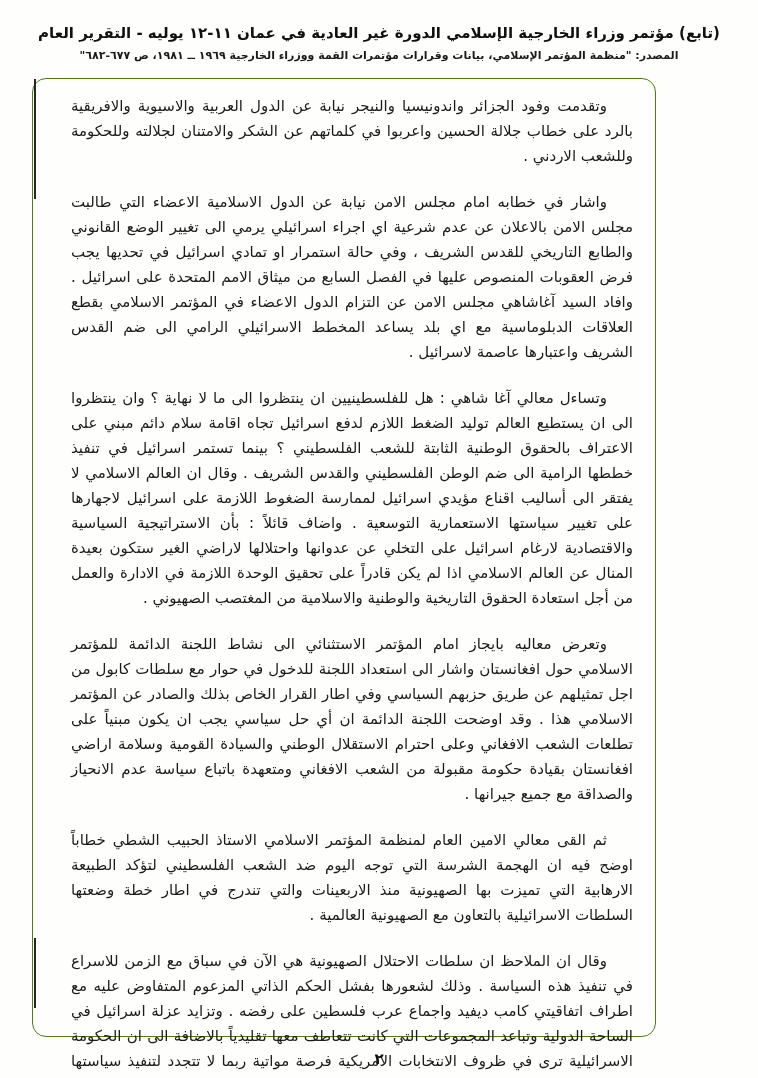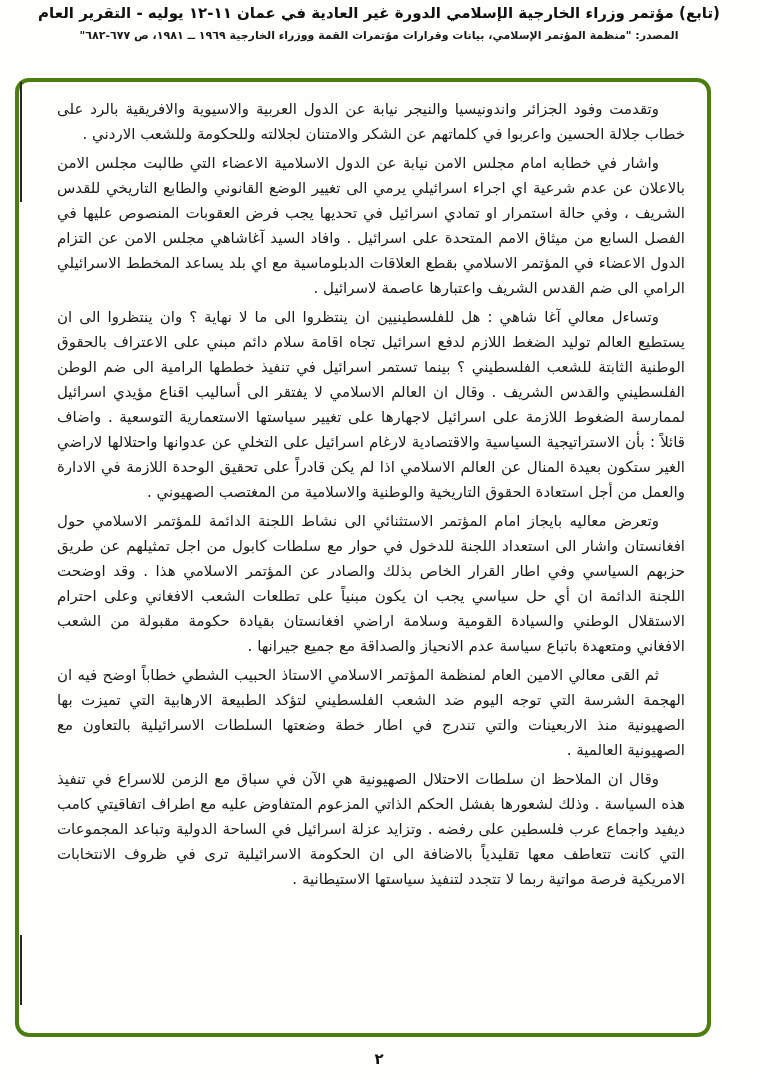--- a/index.html
+++ b/index.html
@@ -12,42 +12,42 @@
     overflow:hidden;
   }
   .page{
     width:758px;height:1078px;
     position:relative;
     background:#fefefc;
     color:#1c1c1c;
   }
   .header{
     text-align:center;
-    padding-top:4px;
+    padding-top:24px;
   }
   .header .title{
     font-size:15px;
     font-weight:bold;
     color:#111;
     letter-spacing:0.2px;
   }
   .header .source{
     font-size:11px;
     font-weight:bold;
     color:#191919;
     margin-top:7px;
   }
   .frame{
     position:absolute;
-    left:15px;
+    left:32px;
     top:78px;
-    width:696px;
+    width:624px;
     height:959px;
     box-sizing:border-box;
-    border:4px solid #4d7c0f;
+    border:1px solid #4d7c0f;
     border-radius:14px;
     background:transparent;
   }
   
   .scan-line{
     position:absolute;
     left:1px;
     width:2px;
     background:#262626;
   }
@@ -60,21 +60,21 @@
     font-size:15px;
     line-height:25px;
     text-align:justify;
     color:#1b1b1b;
   }
   .body-text p{
     margin:0;
     text-indent:26px;
   }
   .body-text p.gap{
-    margin-top:4px;
+    margin-top:21px;
   }
   .page-num{
     position:absolute;
     bottom:10px;
     left:0;
     width:100%;
     text-align:center;
     font-size:15px;
     font-weight:bold;
     color:#111;

